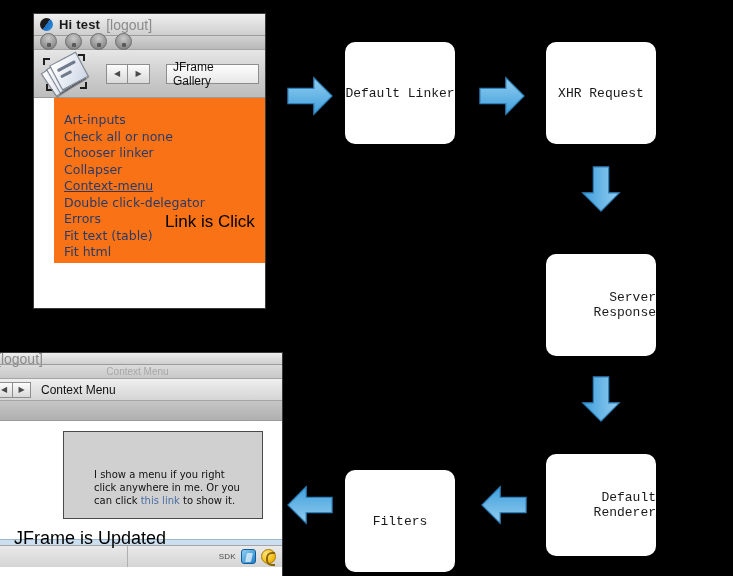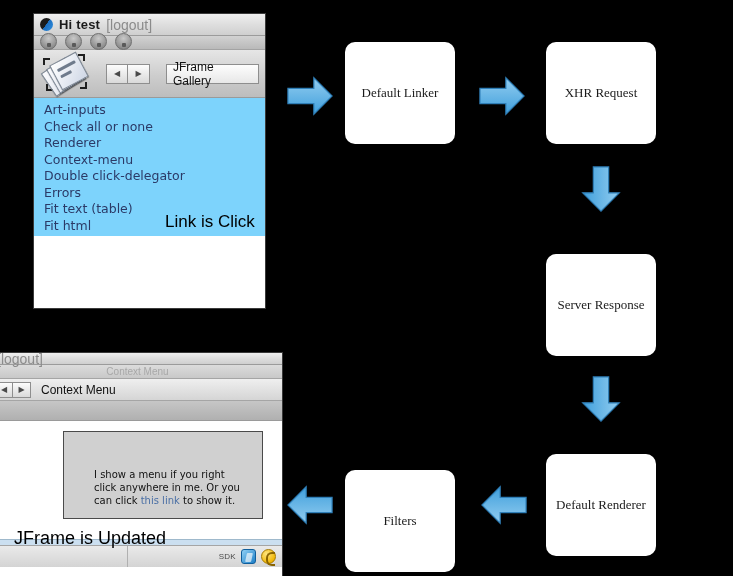--- a/index.html
+++ b/index.html
@@ -123,33 +123,34 @@
     background: linear-gradient(to bottom, #fdfdfd, #e7e7e7);
     border: 1px solid #8e8e8e;
     display: flex; align-items: center;
     padding: 0 6px;
     font-size: 12px; color: #111;
   }
 
   
   #win-gallery { left: 33px; top: 13px; width: 233px; height: 296px; }
   .link-list {
-    background: #7dd3fc;
-    padding: 4px 0 2px 10px;
-    position: relative;
+    background: #f97316;
+    padding: 14px 0 2px 10px;
+    position: relative;
+    margin-left: 20px;
   }
   .link-list a {
     display: block;
     font-size: 12.5px;
     color: #2b3a67;
     line-height: 16.5px;
     text-decoration: none;
     font-family: "DejaVu Sans", sans-serif;
   }
-  .link-list a.underlined { }
+  .link-list a.underlined { text-decoration: underline; }
   .overlay-caption {
     position: absolute;
     font-family: "Liberation Sans", sans-serif;
     font-size: 17px;
     font-weight: normal;
     color: #000;
     white-space: nowrap;
   }
   #caption-link-clicked { left: 165px; top: 212px; }
 
@@ -273,24 +274,24 @@
     content:""; position:absolute; left:4px; top:2px; width:7px; height:10px;
     border:2px solid #8a6400; border-right:0; border-radius: 6px 0 0 6px;
   }
 
   
   .flow-box {
     position: absolute;
     background: #ffffff;
     border-radius: 10px;
     display: flex; align-items: center; justify-content: center;
-    font-family: Liberation Serif, serif;
+    font-family: Liberation Mono, monospace;
     font-size: 13px;
     color: #1a1a1a;
-    text-align: left;
+    text-align: right;
   }
   .arrow { position: absolute; }
 </style>
 </head>
 <body>
 
 <div id="stage">
 
   <div class="window" id="win-gallery">
 
@@ -322,21 +323,22 @@
       <span class="navgroup">
         <span class="navbtn">◀</span>
         <span class="navbtn">▶</span>
       </span>
       <span class="addressbar">JFrame Gallery</span>
     </div>
 
     <div class="link-list">
       <a>Art-inputs</a>
       <a>Check all or none</a>
-      <a>Renderer</a>
+      <a>Chooser linker</a>
+      <a>Collapser</a>
       <a class="underlined">Context-menu</a>
       <a>Double click-delegator</a>
       <a>Errors</a>
       <a>Fit text (table)</a>
       <a>Fit html</a>
     </div>
 
   </div>
 
   <div class="overlay-caption" id="caption-link-clicked">Link is Click</div>

